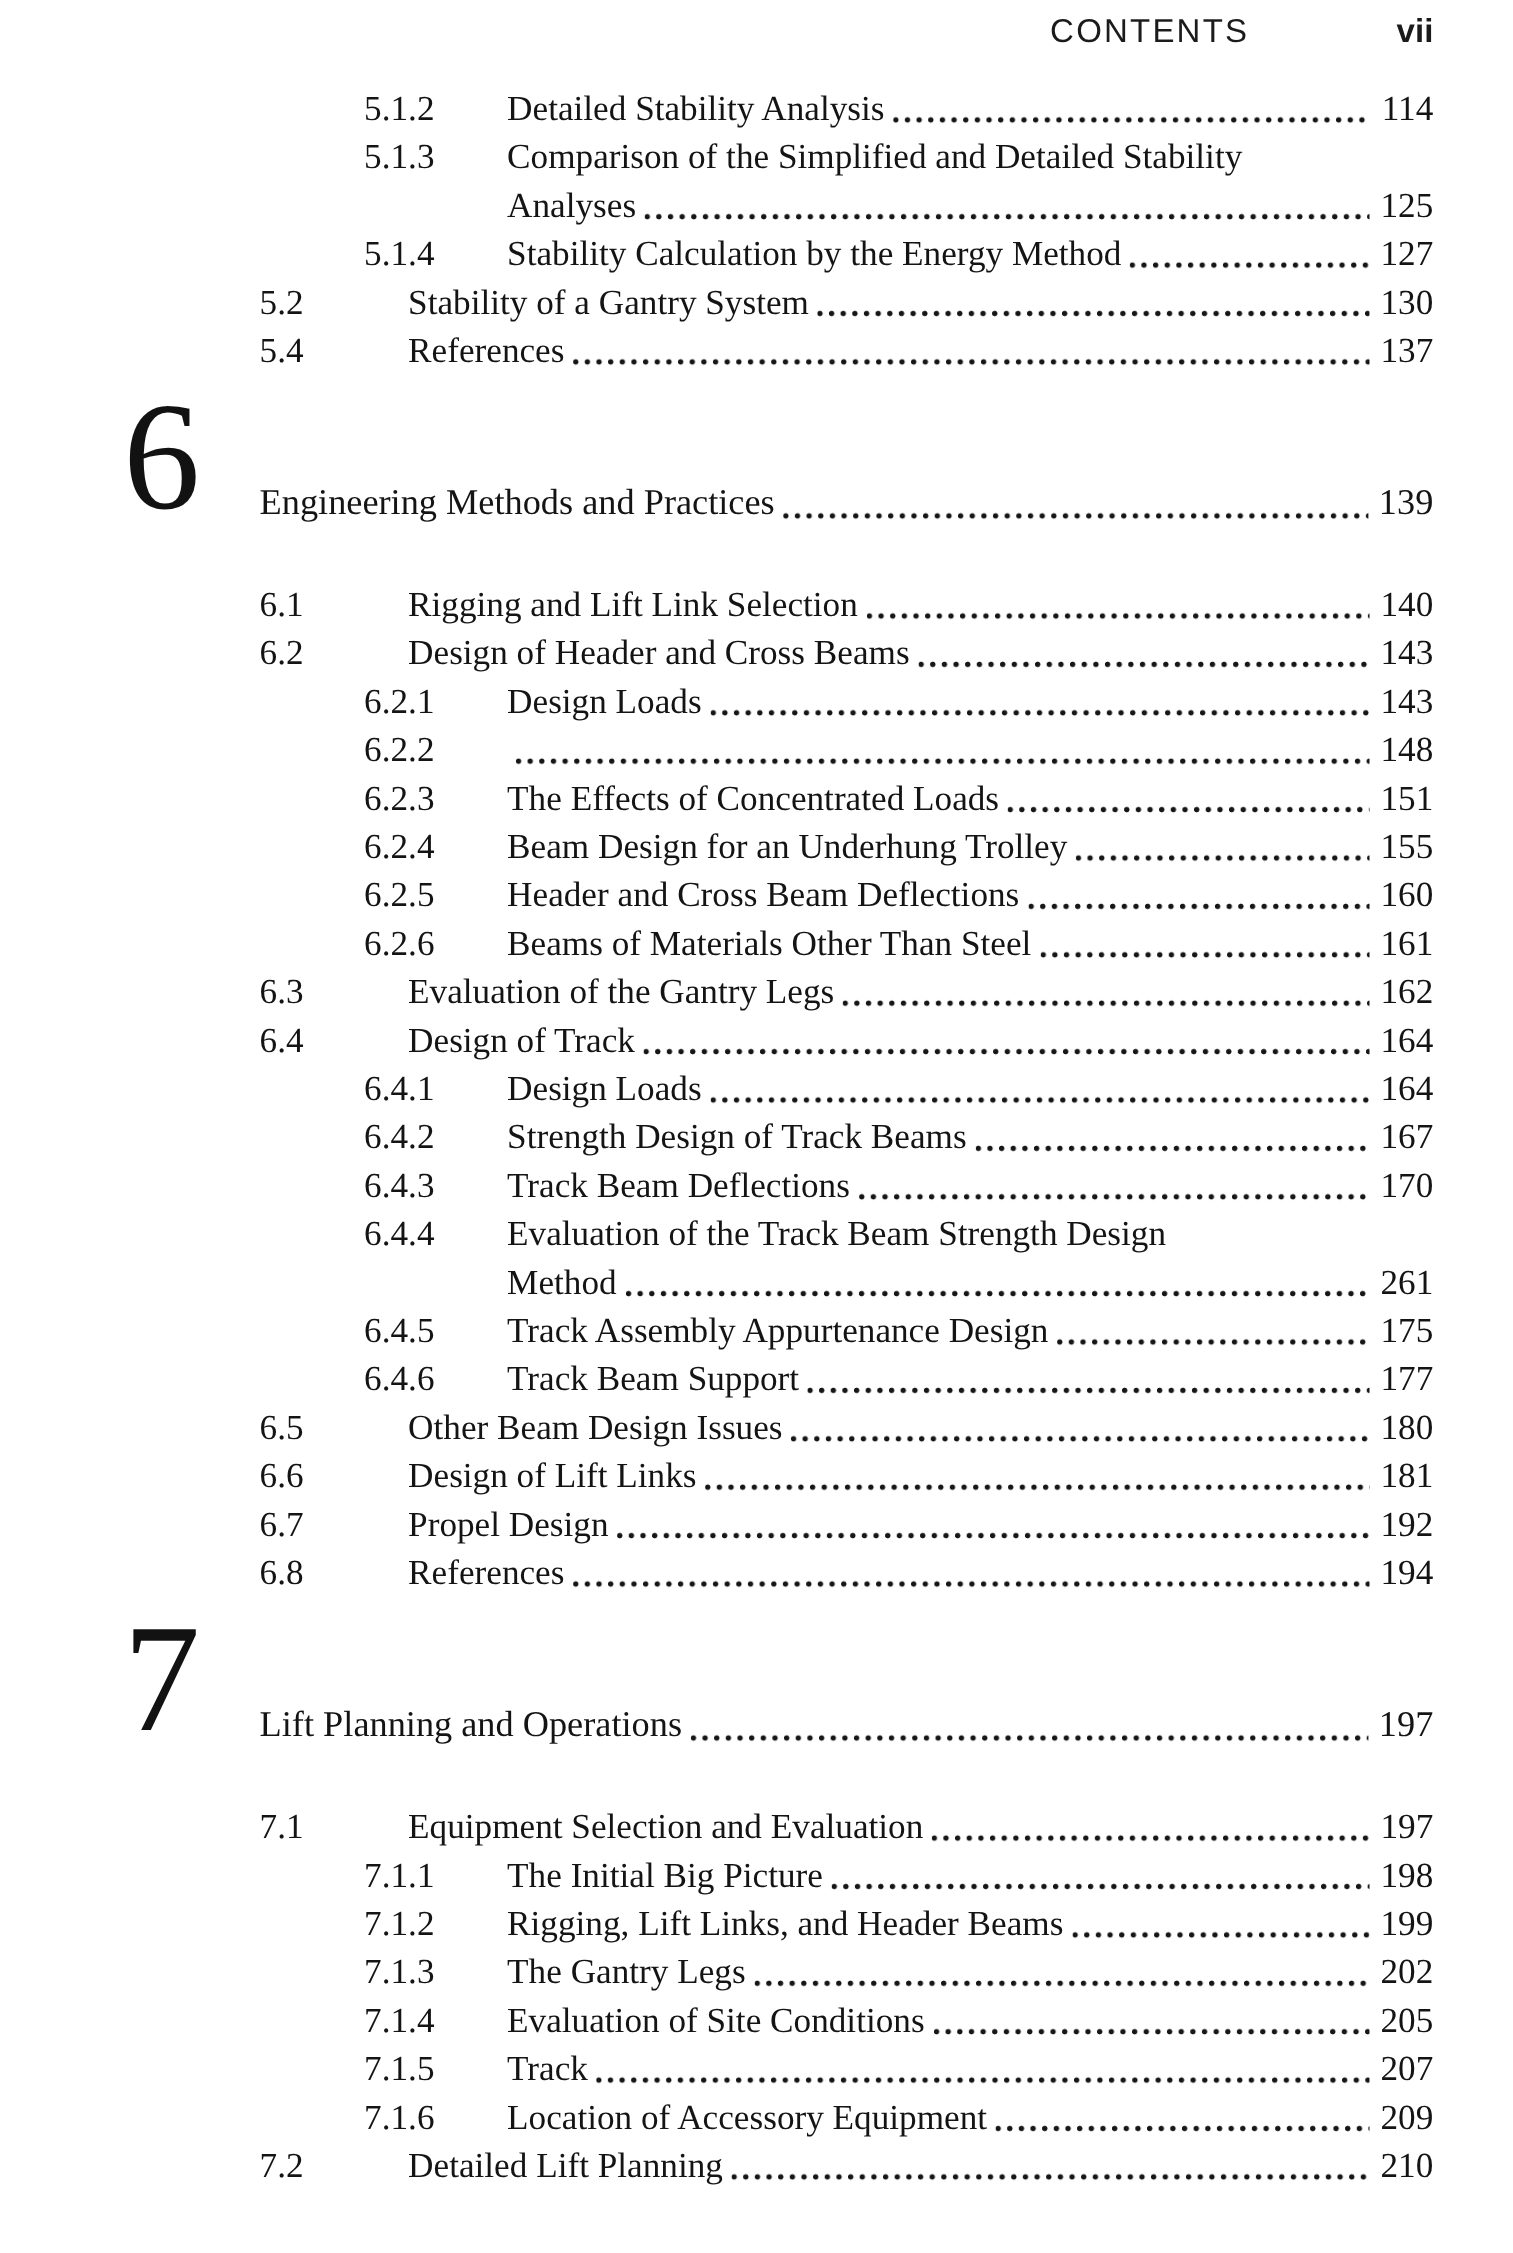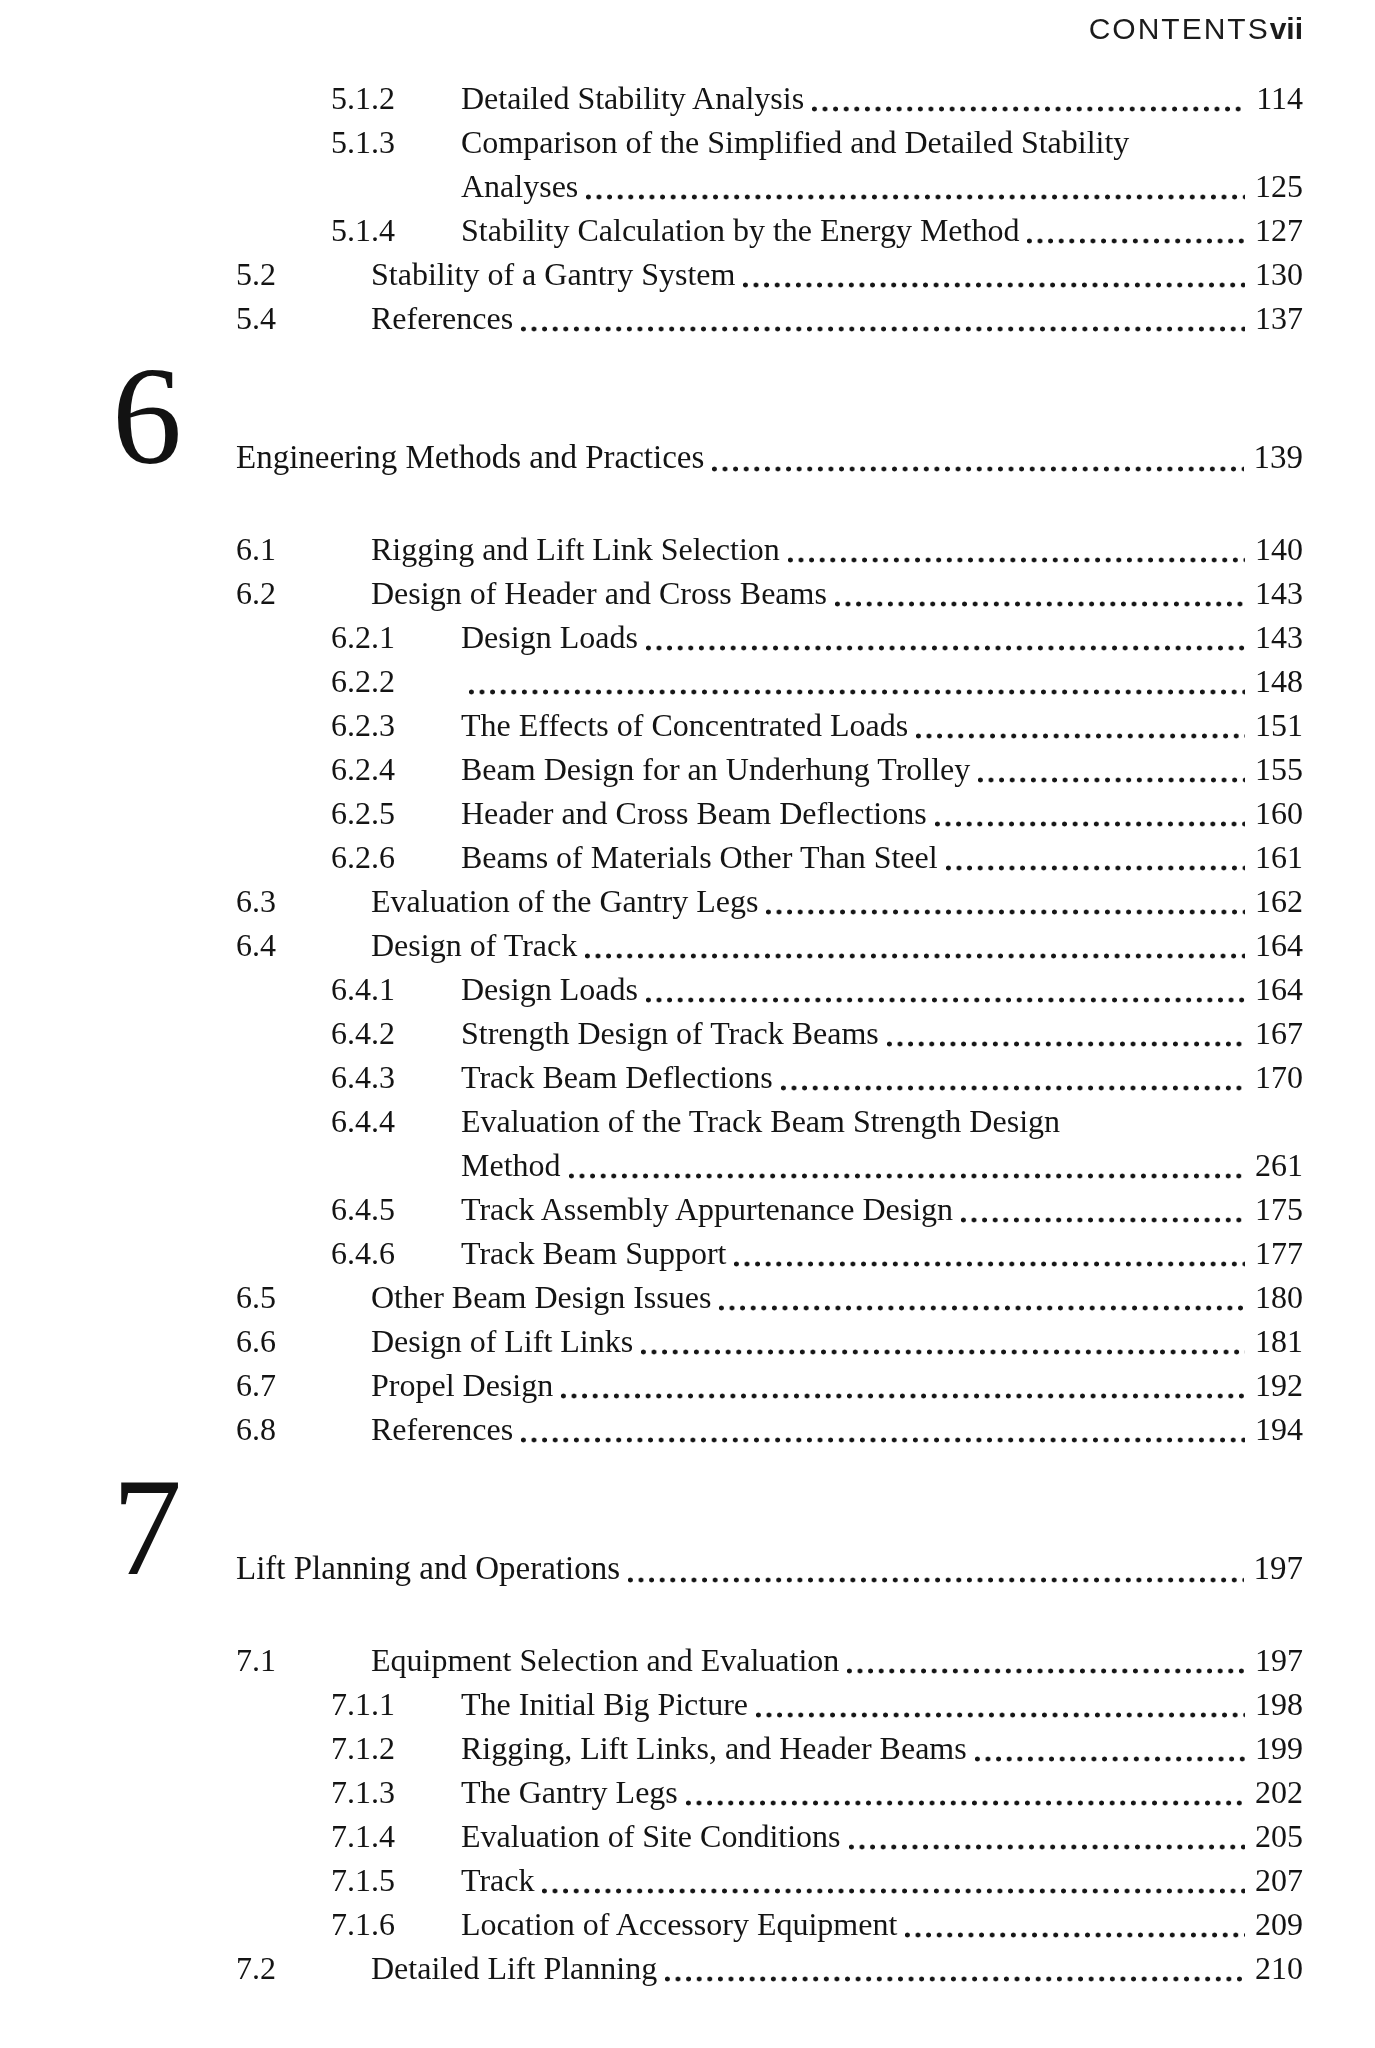--- a/index.html
+++ b/index.html
@@ -9,25 +9,25 @@
     color: #141414;
     font-family: "Liberation Serif", serif;
     position: relative;
     overflow: hidden;
   }
 
   
   .page-header {
     position: absolute;
     top: 12px; left: 236px; width: 1067px;
-    display: flex; justify-content: flex-end; align-items: baseline; 
+    display: flex; justify-content: flex-end; align-items: baseline; gap: 96px;
     font-family: "Liberation Sans", sans-serif;
   }
   .contents-title { font-size: 30px; letter-spacing: 2px; color: #1b1b1b; }
-  .folio { font-size: 30px; font-weight: bold; color: #1b1b1b; }
+  .folio { font-size: 30px; font-weight: bold; color: #1b1b1b; margin-left: 38px; }
 
   
   .toc { position: absolute; top: 76px; left: 236px; width: 1067px; }
 
   .row {
     display: flex; align-items: baseline;
     height: 44px; line-height: 44px;
     font-size: 32px; white-space: nowrap;
   }
   .row .num { flex: 0 0 auto; }

